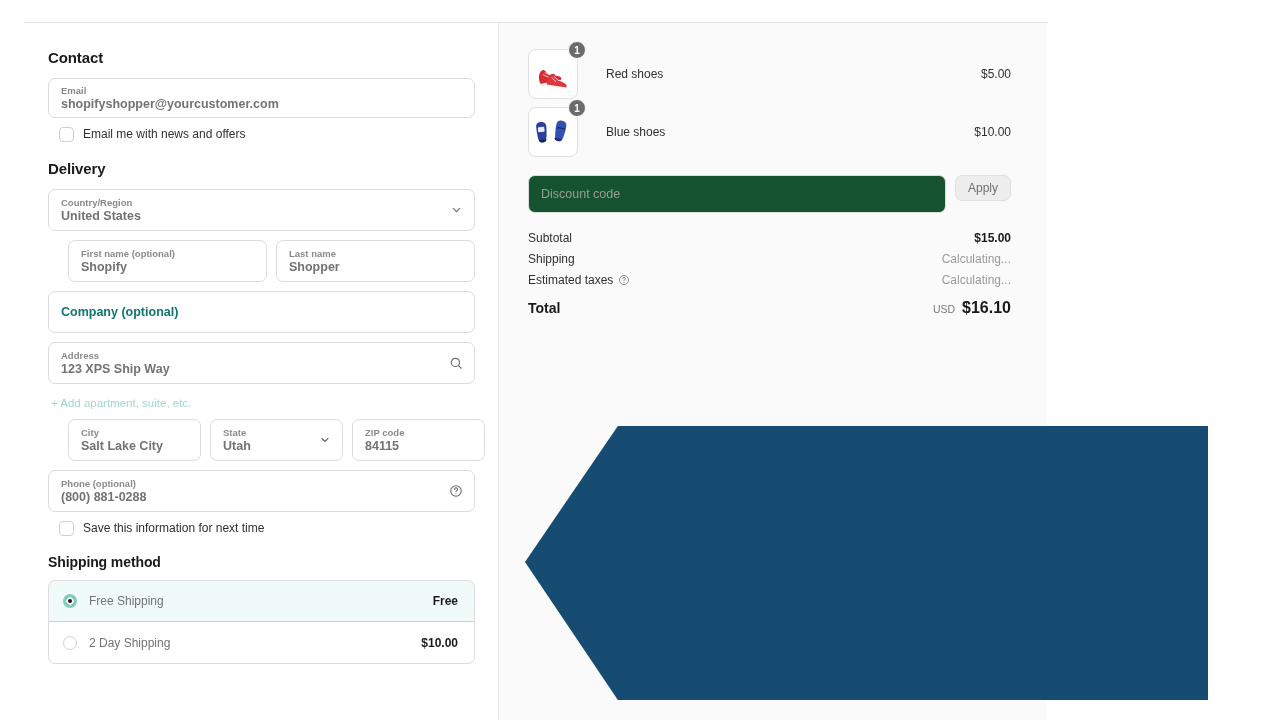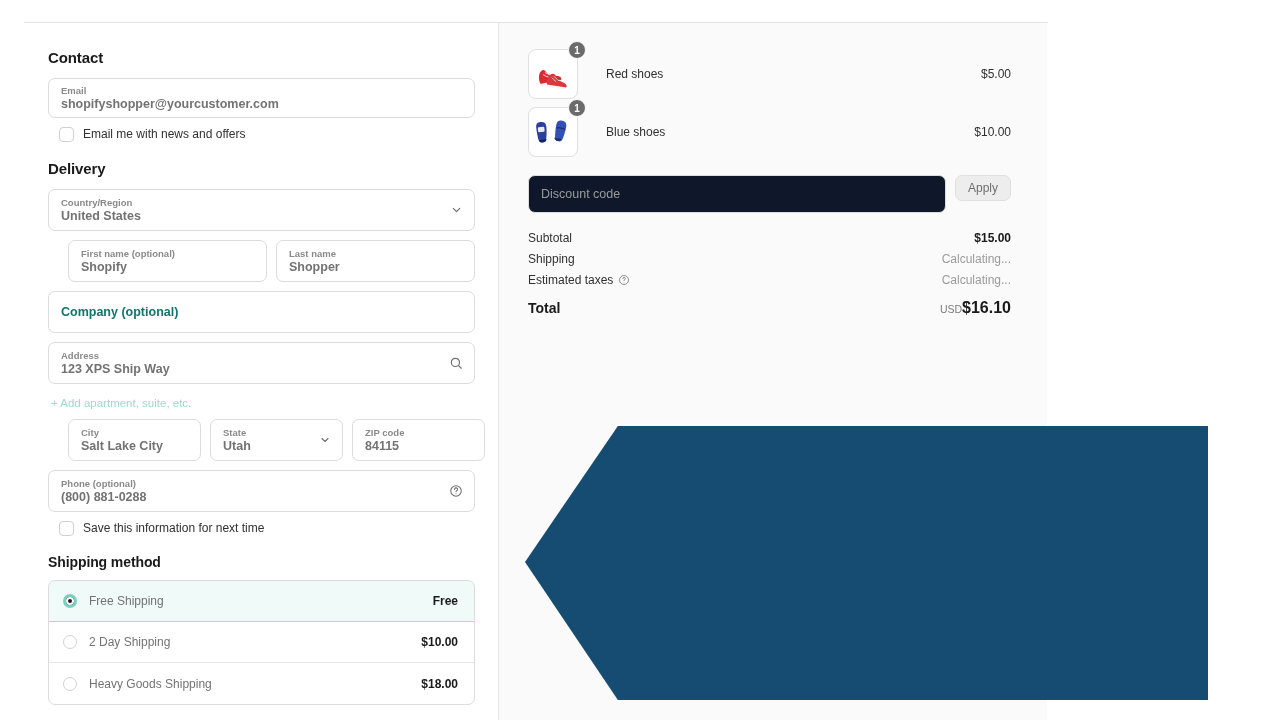--- a/index.html
+++ b/index.html
@@ -185,21 +185,21 @@
   }
   .item-name { font-size: 12px; color: #303030; margin-left: 28px; flex: 1; }
   .item-price { font-size: 12px; color: #303030; }
 
   .discount-row { display: flex; gap: 9px; margin: 14px 0 18px 0; }
   .discount-input {
     flex: 1;
     height: 38px;
     border: 1px solid #dcdcdc;
     border-radius: 7px;
-    background: #0f172a;
+    background: #14532d;
     display: flex; align-items: center;
     padding: 0 12px;
     font-size: 12.5px;
     color: #9b9b9b;
   }
   .apply-btn {
     width: 56px; height: 26px;
     background: #ededed;
     border: 1px solid #e0e0e0;
     border-radius: 7px;
@@ -213,21 +213,21 @@
     display: flex; align-items: center;
     justify-content: space-between;
     margin-bottom: 7px;
   }
   .total-label { font-size: 12px; color: #303030; display: flex; align-items: center; gap: 5px; }
   .total-value { font-size: 12px; color: #303030; }
   .total-value.bold { font-weight: 700; color: #1a1a1a; }
   .total-value.muted { color: #9b9b9b; }
   .grand-row { margin-top: 12px; }
   .grand-label { font-size: 14px; font-weight: 700; color: #1a1a1a; }
-  .grand-right { display: flex; align-items: baseline; }
+  .grand-right { display: flex; align-items: baseline; gap: 7px; }
   .grand-cur { font-size: 10.5px; color: #7a7a7a; }
   .grand-amt { font-size: 16px; font-weight: 700; color: #1a1a1a; }
 
   
   .banner {
     position: absolute;
     left: 525px; top: 426px;
     width: 683px; height: 274px;
     z-index: 20;
   }
@@ -364,25 +364,20 @@
           <div class="ship-box">
             <div class="ship-row selected">
               <div class="radio on"></div>
               <div class="ship-name">Free Shipping</div>
               <div class="ship-price">Free</div>
             </div>
             <div class="ship-row">
               <div class="radio"></div>
               <div class="ship-name">2 Day Shipping</div>
               <div class="ship-price">$10.00</div>
-            </div>
-            <div class="ship-row">
-              <div class="radio"></div>
-              <div class="ship-name">Heavy Goods Shipping</div>
-              <div class="ship-price">$18.00</div>
             </div>
           </div>
         </div>
 
       </div>
     </div>
 
     <div class="col-right">
 
       <div class="line-item">

